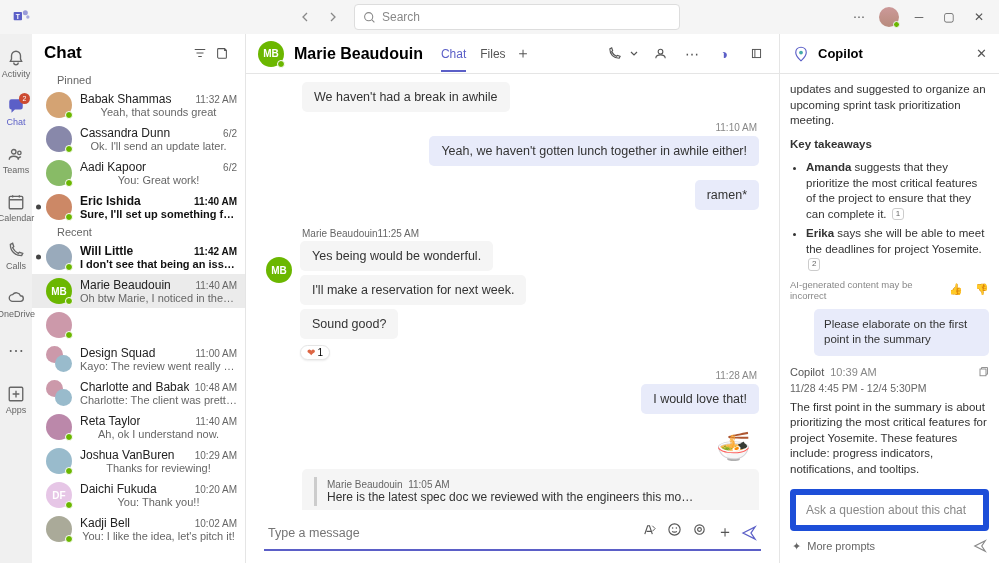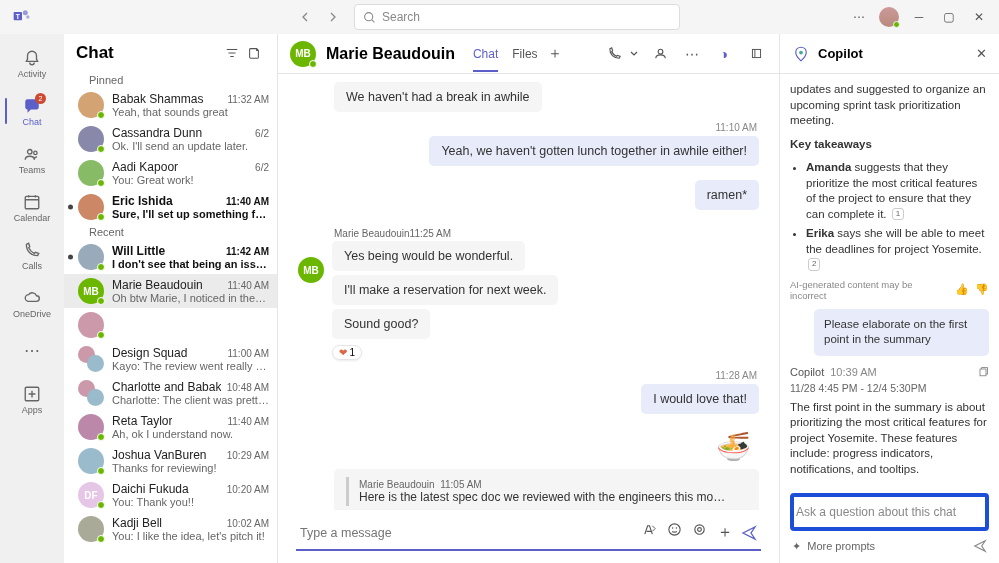--- a/index.html
+++ b/index.html
@@ -14,21 +14,21 @@
 .titlebar .spacer { flex:1; }
 .win-controls { display:flex; align-items:center; gap:2px; }
 .win-btn { width:28px; height:28px; display:flex; align-items:center; justify-content:center; color:#555; cursor:pointer; font-size:12px; }
 .avatar-top { width:20px; height:20px; border-radius:50%; background:linear-gradient(#c99,#b88b7d); position:relative; margin:0 4px; }
 .presence-dot { position:absolute; bottom:-1px; right:-1px; width:7px; height:7px; border-radius:50%; background:#6bb700; border:1.5px solid #f5f5f5; }
 
 
 .body { flex:1; display:flex; overflow:hidden; }
 
 
-.rail { width:64px; background:#f0f0f0; display:flex; flex-direction:column; align-items:center; padding-top:6px; gap:2px; }
+.rail { width:32px; background:#f0f0f0; display:flex; flex-direction:column; align-items:center; padding-top:6px; gap:2px; }
 .rail-item { width:46px; height:46px; display:flex; flex-direction:column; align-items:center; justify-content:center; font-size:9px; color:#666; cursor:pointer; border-radius:4px; position:relative; }
 .rail-item.active { color:#5b5fc7; }
 .rail-item.active::before { content:""; position:absolute; left:-4px; top:10px; bottom:10px; width:2px; background:#5b5fc7; border-radius:2px; }
 .rail-icon { width:20px; height:20px; margin-bottom:1px; display:flex; align-items:center; justify-content:center; font-size:15px; position:relative; }
 .rail-badge { position:absolute; top:-3px; right:-4px; background:#cc4a31; color:#fff; font-size:7px; min-width:11px; height:11px; border-radius:6px; display:flex; align-items:center; justify-content:center; padding:0 2px; }
 
 
 .chat-list { width:214px; background:#fff; border-right:1px solid #e5e5e5; display:flex; flex-direction:column; overflow:hidden; }
 .chat-list-header { height:38px; display:flex; align-items:center; padding:0 12px; }
 .chat-list-header h2 { font-size:17px; font-weight:700; flex:1; }
@@ -37,21 +37,21 @@
 .chat-item { display:flex; align-items:flex-start; padding:4px 8px 4px 14px; gap:8px; cursor:pointer; position:relative; }
 .chat-item.selected { background:#ebebeb; }
 .chat-item.unread .name,.chat-item.unread .preview,.chat-item.unread .time { font-weight:600; color:#111; }
 .chat-item.unread::before { content:""; position:absolute; left:4px; top:50%; transform:translateY(-50%); width:5px; height:5px; background:#444; border-radius:50%; }
 .chat-avatar { width:26px; height:26px; border-radius:50%; flex-shrink:0; background:linear-gradient(#bfa,#9c8); position:relative; display:flex; align-items:center; justify-content:center; font-size:10px; color:#fff; font-weight:600; }
 .chat-avatar.duo { background:none; }
 .chat-avatar.duo::before,.chat-avatar.duo::after { content:""; position:absolute; width:17px; height:17px; border-radius:50%; }
 .chat-avatar.duo::before { background:#c9a; top:0; left:0; }
 .chat-avatar.duo::after { background:#9bc; bottom:0; right:0; }
 .chat-avatar .presence { position:absolute; bottom:-1px; right:-1px; width:8px; height:8px; border-radius:50%; background:#6bb700; border:1.5px solid #fff; }
-.chat-text { flex:1; min-width:0; }
+.chat-text { flex:1; min-width:0;text-align:center; }
 .chat-row1 { display:flex; justify-content:space-between; align-items:baseline; gap:4px; }
 .name { font-size:12px; color:#222; white-space:nowrap; overflow:hidden; text-overflow:ellipsis; }
 .time { font-size:10px; color:#666; flex-shrink:0; }
 .preview { font-size:11px; color:#666; white-space:nowrap; overflow:hidden; text-overflow:ellipsis; }
 .chat-scroll { overflow-y:auto; flex:1; }
 
 
 .main { flex:1; display:flex; flex-direction:column; background:#fff; min-width:0; }
 .main-header { height:40px; border-bottom:1px solid #e5e5e5; display:flex; align-items:center; padding:0 12px; gap:10px; }
 .main-avatar { width:26px; height:26px; border-radius:50%; background:#6bb700; color:#fff; display:flex; align-items:center; justify-content:center; font-size:10px; font-weight:600; position:relative; }
@@ -94,30 +94,30 @@
 .copilot-header { height:40px; display:flex; align-items:center; padding:0 12px; border-bottom:1px solid #e5e5e5; gap:8px; }
 .copilot-logo { width:18px; height:18px; display:flex; align-items:center; justify-content:center; }
 .copilot-header .title { font-weight:600; font-size:13px; flex:1; }
 .cp-close { cursor:pointer; color:#555; font-size:13px; }
 .copilot-body { flex:1; overflow-y:auto; padding:8px 10px; color:#333; }
 .copilot-body p { margin-bottom:8px; line-height:1.35; }
 .kt { font-weight:700; margin-bottom:4px; }
 .copilot-body ul { padding-left:16px; margin-bottom:6px; }
 .copilot-body li { margin-bottom:4px; line-height:1.35; }
 .cite { display:inline-block; border:1px solid #ccc; border-radius:3px; font-size:8px; padding:0 3px; color:#666; margin-left:2px; vertical-align:text-top; }
-.ai-disclaimer { font-size:9.5px; color:#888; display:flex; align-items:center; gap:6px; margin:4px 0 8px; }
+.ai-disclaimer { font-size:9.5px; color:#888; display:flex; align-items:center; gap:12px; margin:4px 0 8px; }
 .ai-disclaimer .spacer { flex:1; }
 .thumb { cursor:pointer; font-size:11px; color:#888; }
 .user-prompt { background:#e8ebfa; border-radius:5px; padding:8px 10px; margin:4px 0 10px 24px; font-size:11.5px; line-height:1.35; }
 .cp-row { display:flex; align-items:center; gap:6px; font-size:11px; color:#555; margin-bottom:4px; }
 .cp-row .t { color:#888; }
 .cp-row .spacer { flex:1; }
 .copy-ic { cursor:pointer; color:#888; }
 .daterange { font-size:10.5px; color:#666; margin-bottom:6px; }
-.copilot-compose { border:4px solid #1d4ed8; border-radius:4px; margin:8px 10px 4px; padding:8px 2px; font-size:12px; color:#888; }
+.copilot-compose { border:6px solid #1d4ed8; border-radius:4px; margin:8px 10px 4px; padding:8px 10px; font-size:12px; color:#888; }
 .copilot-footer { display:flex; align-items:center; padding:4px 12px 10px; font-size:11px; color:#666; gap:6px; }
 .copilot-footer .spacer { flex:1; }
 .send-ic { color:#888; cursor:pointer; font-size:14px; }
 
 svg { display:block; }
 </style>
 </head>
 <body>
 
 <div class="titlebar">

